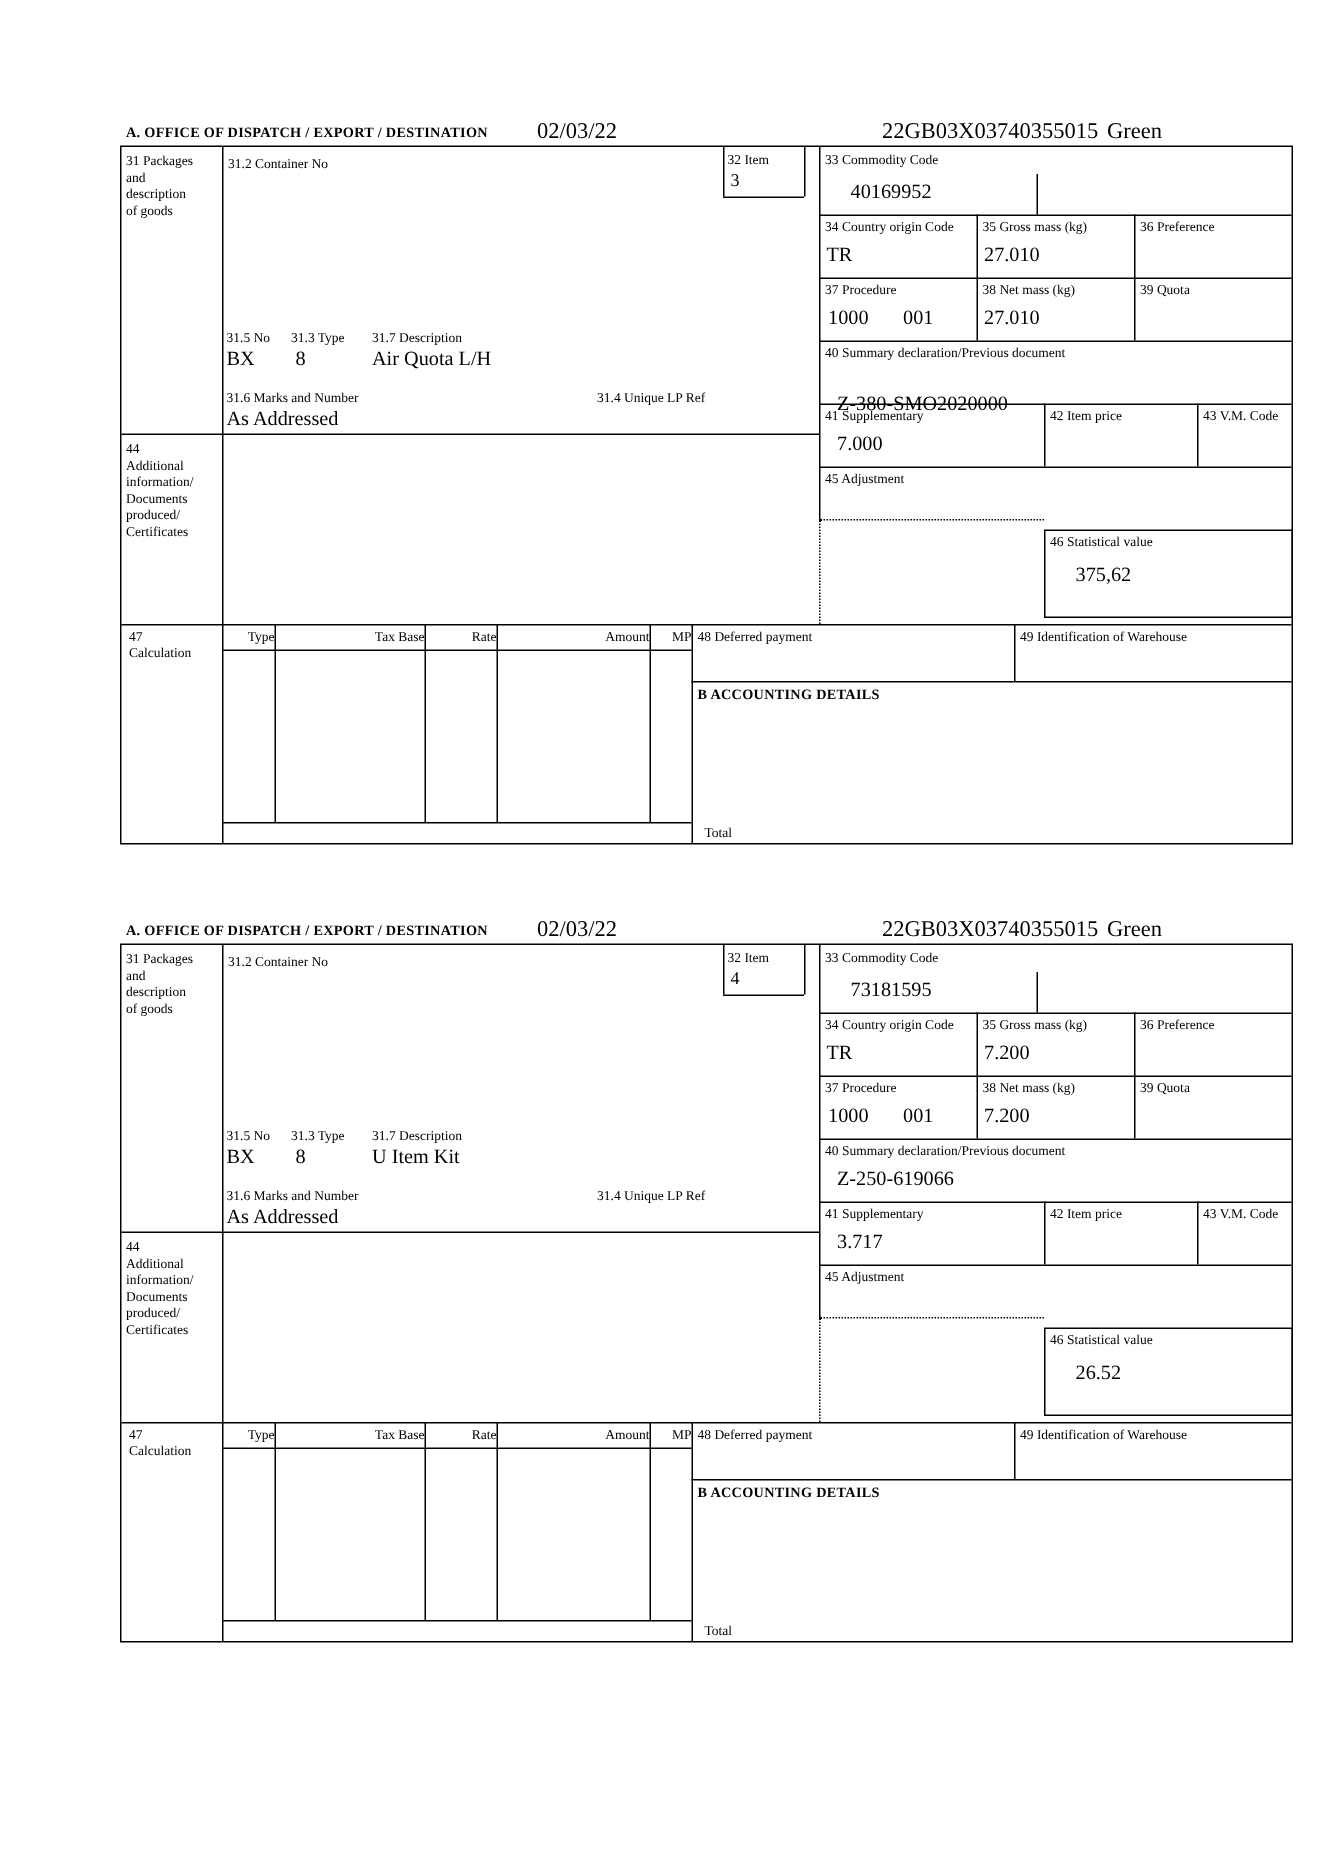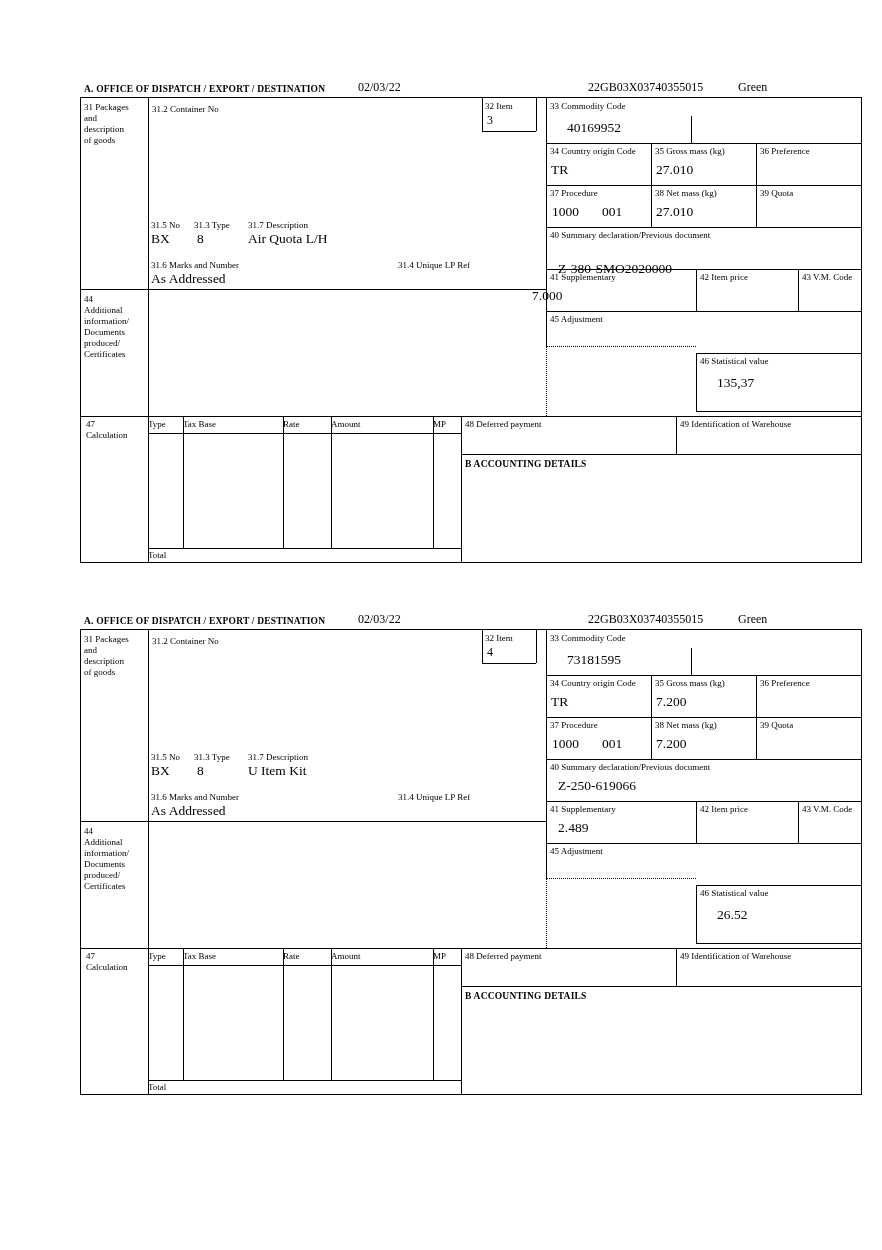--- a/index.html
+++ b/index.html
@@ -2,31 +2,31 @@
 <html><head>
 <meta charset="utf-8">
 <style>
   html,body{margin:0;padding:0}
   body{
     width:882px;height:1250px;background:#ffffff;position:relative;
     font-family:"Liberation Serif", serif;color:#000;overflow:hidden;
   }
   .section{position:absolute;left:80px;width:784px;height:484px}
   .main{position:absolute;left:0;top:17px;width:780px;height:464px;border:1px solid #000}
-  .hdr{position:absolute;font-size:12px;white-space:nowrap}
+  .hdr{position:absolute;font-size:15px;white-space:nowrap}
   .lbl{position:absolute;font-size:9px;line-height:11px;white-space:nowrap}
   .lblb{position:absolute;font-size:9.5px;font-weight:bold;white-space:nowrap;letter-spacing:.2px}
   .val{position:absolute;font-size:13.5px;white-space:nowrap}
   .val12{position:absolute;font-size:12px;white-space:nowrap}
   .hl{position:absolute;border-top:1px solid #000;height:0}
   .vl{position:absolute;border-left:1px solid #000;width:0}
   .dh{position:absolute;border-top:1px dotted #000;height:0}
   .dv{position:absolute;border-left:1px dotted #000;width:0}
   .box46{position:absolute;border:1px solid #000}
-  .ctr{text-align:left}
+  .ctr{text-align:right}
 </style>
 </head>
 <body>
 
 <div id="sections">
   <div class="section" style="top: 80px;">
 
     <div class="lblb" style="left:4px;top:4px">A.  OFFICE OF DISPATCH / EXPORT / DESTINATION</div>
     <div class="hdr" style="left:278px;top:0">02/03/22</div>
     <div class="hdr" style="left:508px;top:0">22GB03X03740355015</div>
@@ -100,37 +100,37 @@
       <div class="val" style="left:167px;top:133px">Air Quota L/H</div>
 
       <div class="lbl" style="left:469px;top:132px">40 Summary declaration/Previous document</div>
       <div class="val" style="left:477px;top:163px">Z-380-SMO2020000</div>
 
       <div class="lbl" style="left:70px;top:162px">31.6 Marks and Number</div>
       <div class="lbl" style="left:317px;top:162px">31.4 Unique LP Ref</div>
       <div class="val" style="left:70px;top:173px">As Addressed</div>
 
       <div class="lbl" style="left:469px;top:174px">41 Supplementary</div>
-      <div class="val" style="left:451px;top:190px">7.000</div>
+      <div class="val" style="left:477px;top:190px">7.000</div>
       <div class="lbl" style="left:619px;top:174px">42 Item price</div>
       <div class="lbl" style="left:721px;top:174px">43 V.M. Code</div>
 
       <div class="lbl" style="left:3px;top:196px">
         <div>44</div>
         <div>Additional</div>
         <div>information/</div>
         <div>Documents</div>
         <div>produced/</div>
         <div>Certificates</div>
       </div>
 
       <div class="lbl" style="left:469px;top:216px">45 Adjustment</div>
 
       <div class="lbl" style="left:619px;top:258px">46 Statistical value</div>
-      <div class="val" style="left:636px;top:277px">135,37</div>
+      <div class="val" style="left:636px;top:277px">375,62</div>
 
       <div class="lbl" style="left:5px;top:321px">
         <div>47</div>
         <div>Calculation</div>
       </div>
       <div class="lbl ctr" style="left:67px;top:321px;width:35px">Type</div>
       <div class="lbl ctr" style="left:102px;top:321px;width:100px">Tax Base</div>
       <div class="lbl ctr" style="left:202px;top:321px;width:48px">Rate</div>
       <div class="lbl ctr" style="left:250px;top:321px;width:102px">Amount</div>
       <div class="lbl ctr" style="left:352px;top:321px;width:28px">MP</div>
@@ -218,21 +218,21 @@
       <div class="val" style="left:167px;top:133px">U Item Kit</div>
 
       <div class="lbl" style="left:469px;top:132px">40 Summary declaration/Previous document</div>
       <div class="val" style="left:477px;top:148px">Z-250-619066</div>
 
       <div class="lbl" style="left:70px;top:162px">31.6 Marks and Number</div>
       <div class="lbl" style="left:317px;top:162px">31.4 Unique LP Ref</div>
       <div class="val" style="left:70px;top:173px">As Addressed</div>
 
       <div class="lbl" style="left:469px;top:174px">41 Supplementary</div>
-      <div class="val" style="left:477px;top:190px">2.489</div>
+      <div class="val" style="left:477px;top:190px">3.717</div>
       <div class="lbl" style="left:619px;top:174px">42 Item price</div>
       <div class="lbl" style="left:721px;top:174px">43 V.M. Code</div>
 
       <div class="lbl" style="left:3px;top:196px">
         <div>44</div>
         <div>Additional</div>
         <div>information/</div>
         <div>Documents</div>
         <div>produced/</div>
         <div>Certificates</div>

